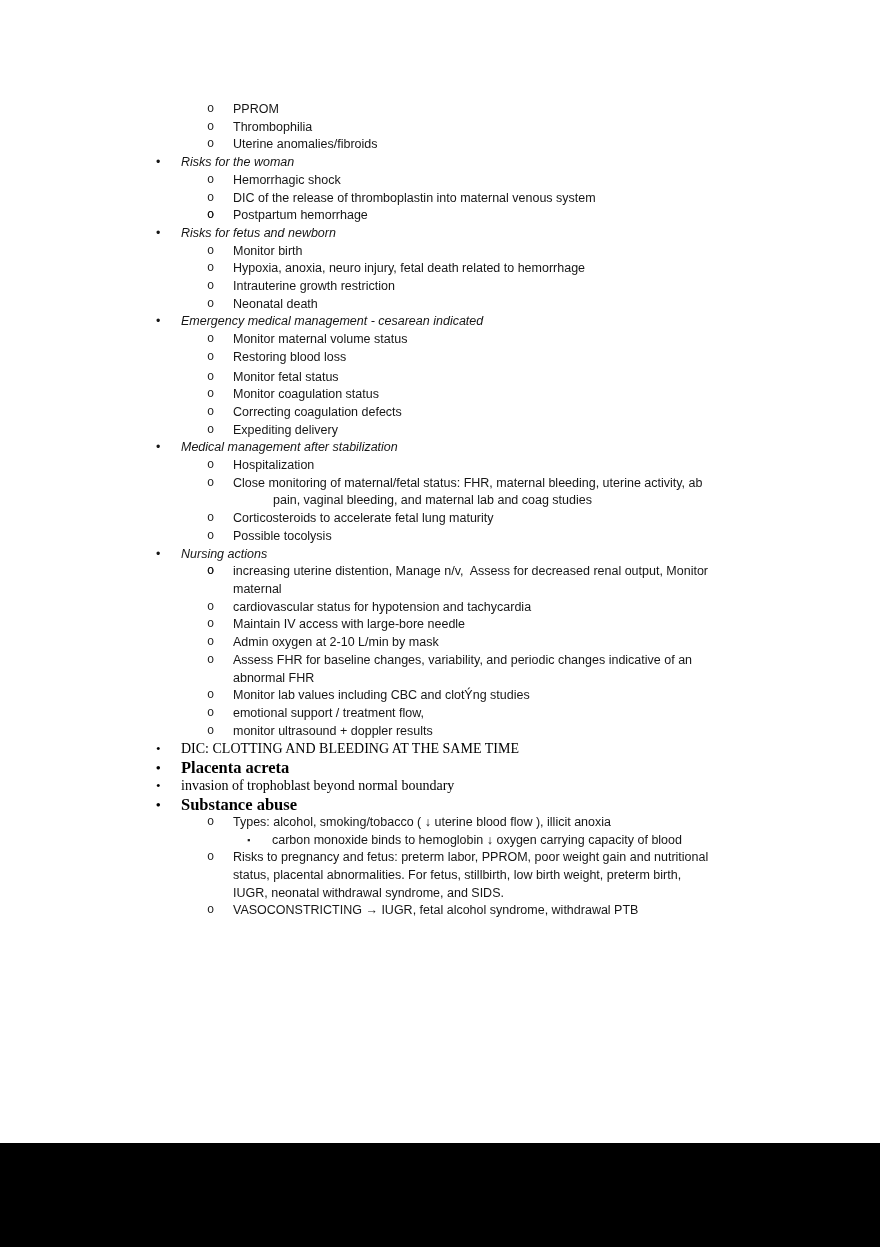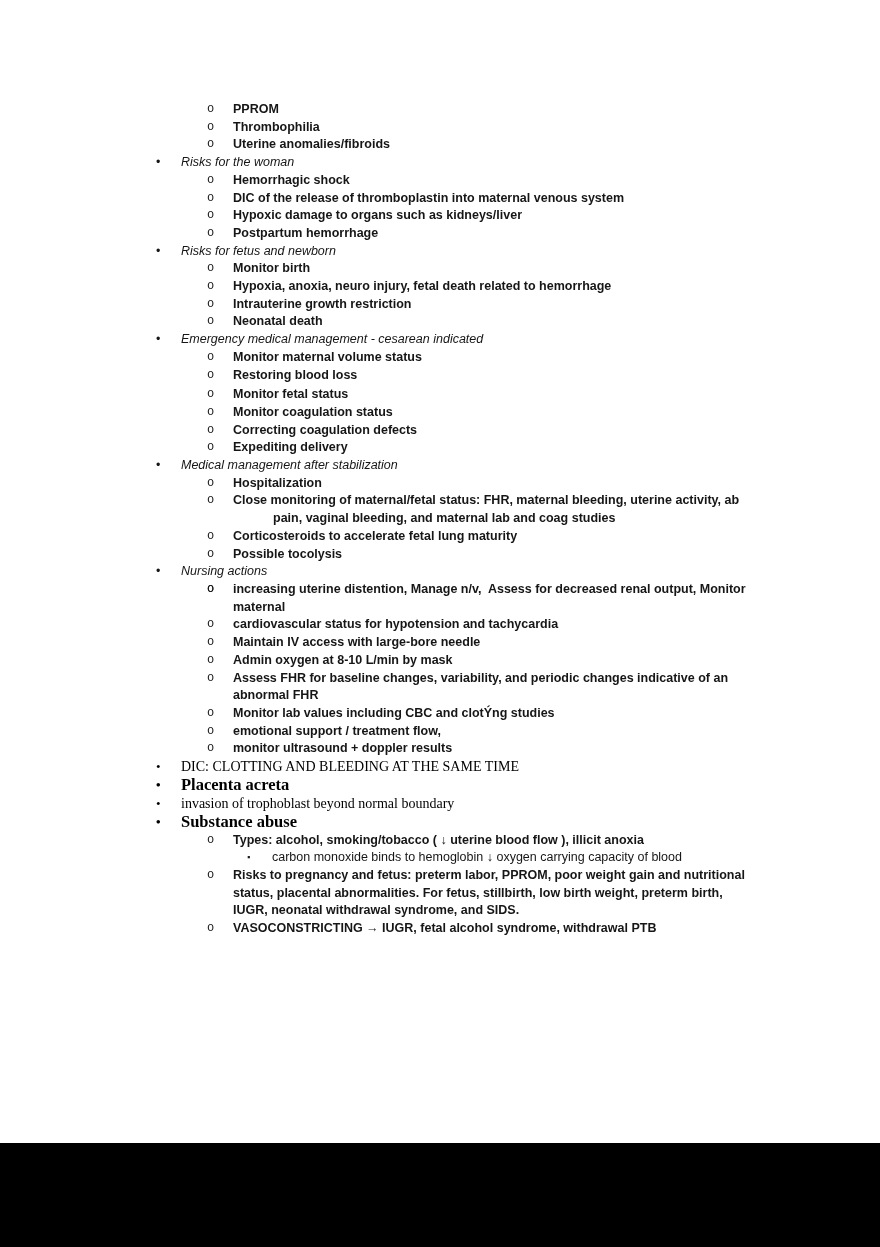--- a/index.html
+++ b/index.html
@@ -12,21 +12,21 @@
     color:#161616;
   }
   .doc { position:absolute; top:101px; left:0; width:880px; }
   .item { position:relative; }
   .item.gap { margin-top:2px; }
   .bullet { position:absolute; top:0; }
   
   .l1 .bullet { left:156px; }
   .l1 .text   { margin-left:181px; }
   .l2 .bullet { left:207px; }
-  .l2 .text   { margin-left:233px;font-weight:bold; }
+  .l2 .text   { margin-left:233px; }
   .l3 .bullet { left:247px; }
   .l3 .text   { margin-left:272px; }
   
   .s-sans, .s-sans-italic {
     font-size:12.5px; line-height:17.7px;
   }
   .s-sans-italic { font-style:italic; }
   .s-sans .bullet.b2, .s-sans-italic .bullet.b2 {
     font-family:"Liberation Mono", monospace;
     font-size:12px; line-height:17.7px;
@@ -84,23 +84,20 @@
         </div>
       </div>
       <div class="item l2 s-sans">
         <span class="bullet b2">o</span>
         <div class="text">
           <div class="line">DIC of the release of thromboplastin into maternal venous system</div>
         </div>
       </div>
       <div class="item l2 s-sans">
         <span class="bullet b2">o</span>
-        <div class="text">
-          <div class="line">Hypoxic damage to organs such as kidneys/liver</div>
-        </div>
       </div>
       <div class="item l2 s-sans">
         <span class="bullet b2">o</span>
         <div class="text">
           <div class="line">Postpartum hemorrhage</div>
         </div>
       </div>
       <div class="item l1 s-sans-italic">
         <span class="bullet">•</span>
         <div class="text">
@@ -228,21 +225,21 @@
       </div>
       <div class="item l2 s-sans">
         <span class="bullet b2">o</span>
         <div class="text">
           <div class="line">Maintain IV access with large-bore needle</div>
         </div>
       </div>
       <div class="item l2 s-sans">
         <span class="bullet b2">o</span>
         <div class="text">
-          <div class="line">Admin oxygen at 8-10 L/min by mask</div>
+          <div class="line">Admin oxygen at 2-10 L/min by mask</div>
         </div>
       </div>
       <div class="item l2 s-sans">
         <span class="bullet b2">o</span>
         <div class="text">
           <div class="line">Assess FHR for baseline changes, variability, and periodic changes indicative of an</div>
           <div class="line">abnormal FHR</div>
         </div>
       </div>
       <div class="item l2 s-sans">

